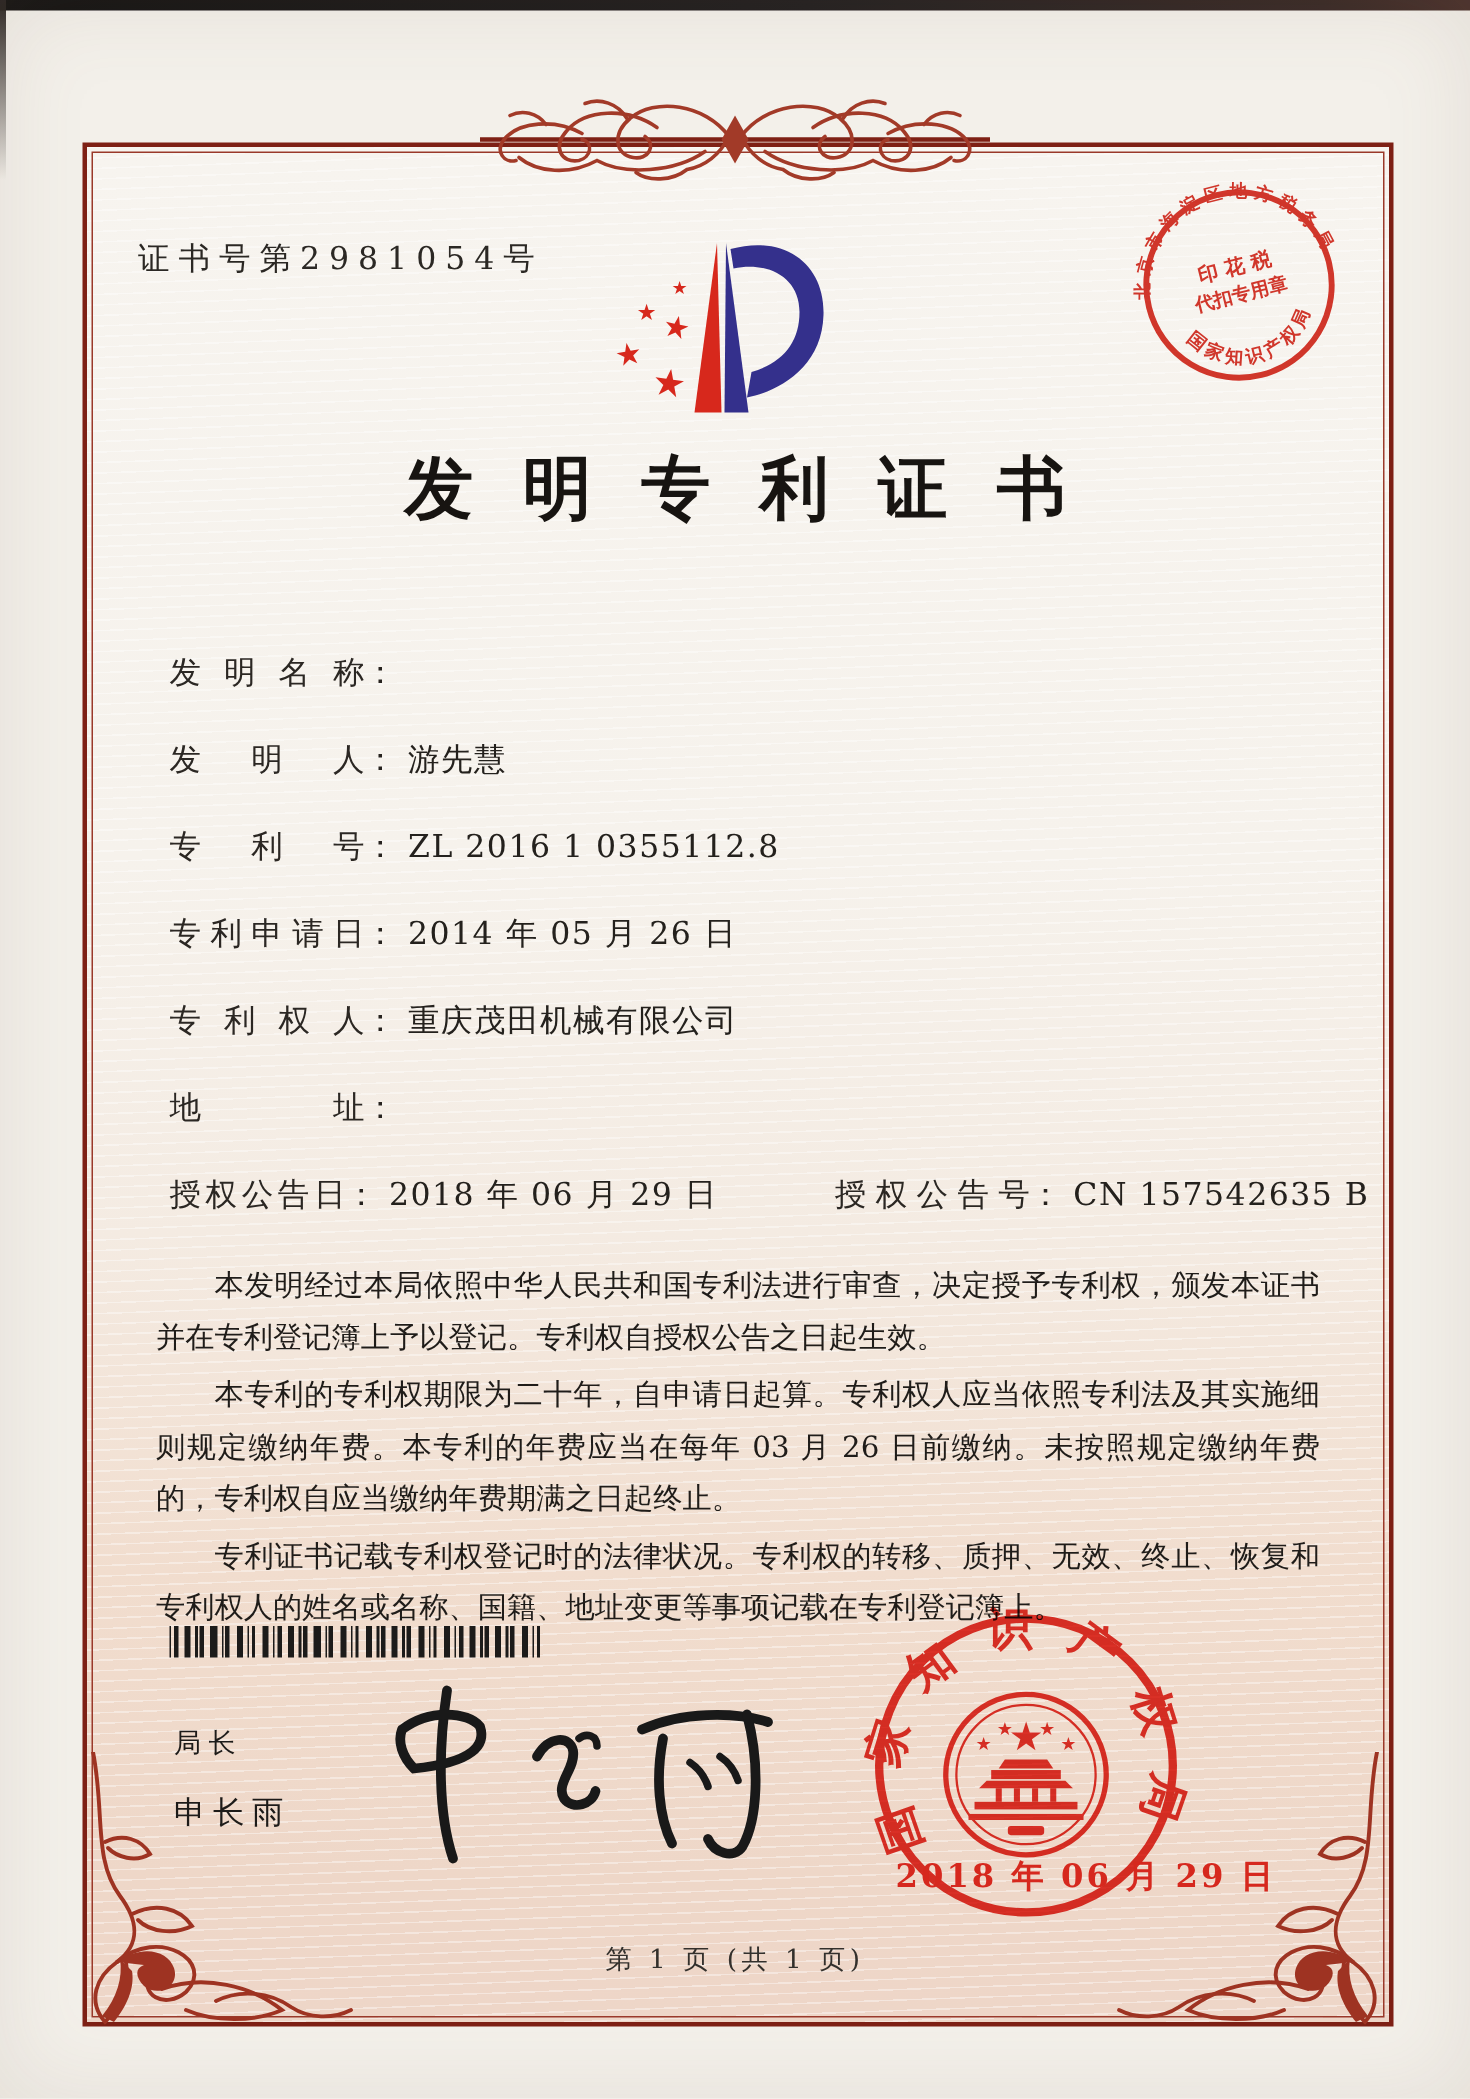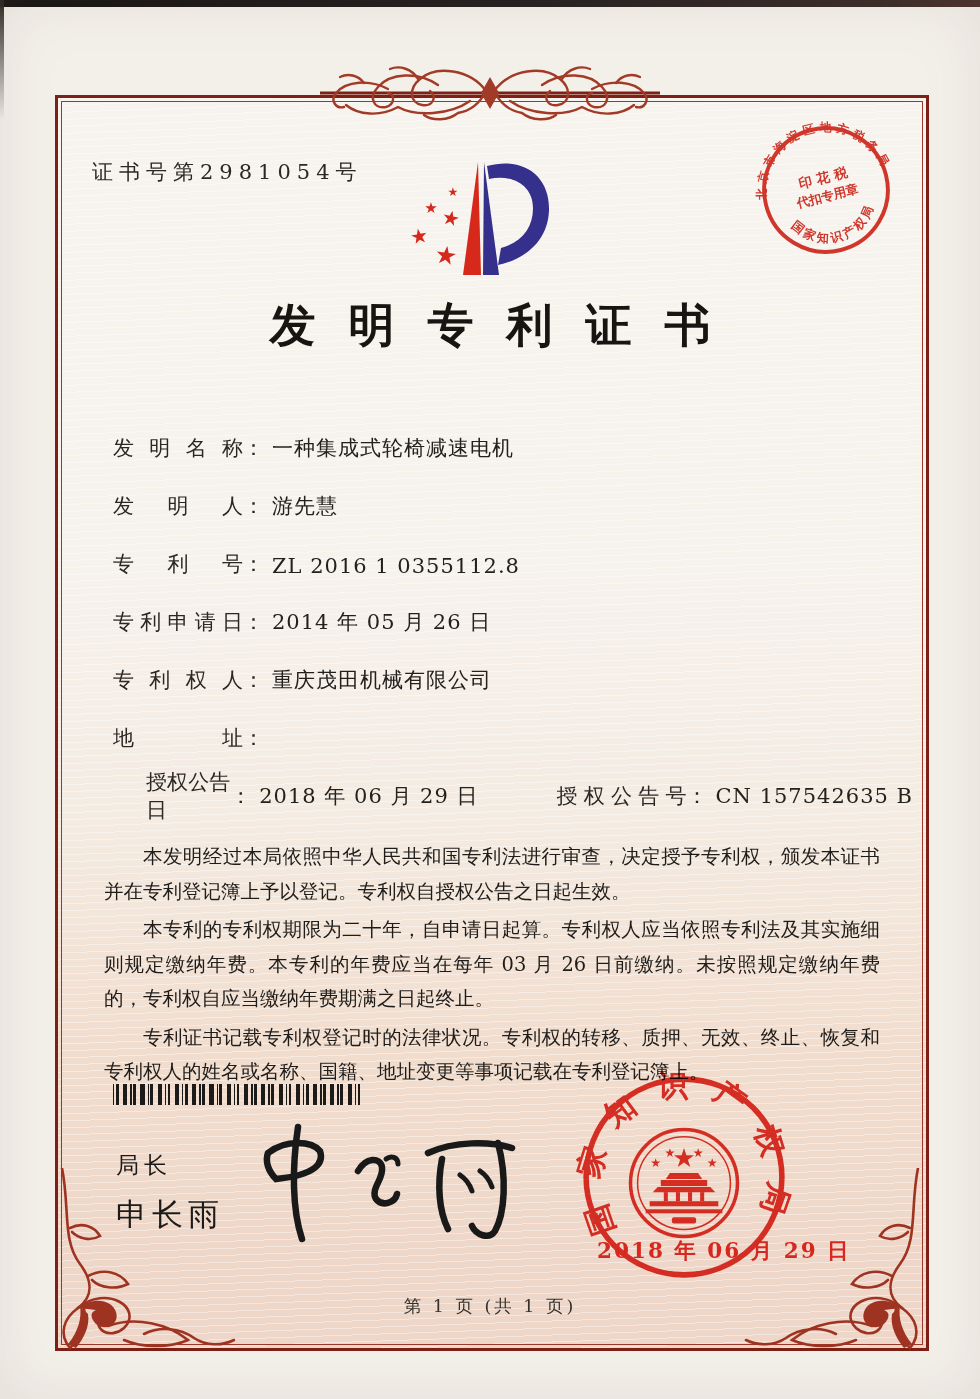--- a/index.html
+++ b/index.html
@@ -34,38 +34,38 @@
 
   .cert-no{position:absolute;left:92px;top:158px;font-size:21px;letter-spacing:6px;color:#2b2824;}
 
   .logo{position:absolute;left:400px;top:148px;width:190px;height:145px;}
 
   .title{position:absolute;left:0;top:295px;width:100%;text-align:center;
     font-size:46px;font-weight:700;letter-spacing:33px;padding-left:33px;box-sizing:border-box;
     color:#171411;}
 
   .fields{position:absolute;left:113px;top:434px;width:800px;font-size:21px;}
-  .frow{display:flex;align-items:flex-end;margin-bottom:30px;height:28px;}
+  .frow{display:flex;align-items:center;margin-bottom:30px;height:28px;}
   .flabel{display:inline-block;width:130px;text-align:justify;text-align-last:justify;color:#2b2723;}
   .fcolon{margin-right:8px;}
   .fvalue{letter-spacing:1px;color:#24211d;white-space:nowrap;}
-  .grant-row{display:flex;align-items:center;height:28px;margin-left:33px;}
+  .grant-row{display:flex;align-items:center;height:28px;}
   .grant-no{margin-left:78px;display:flex;align-items:baseline;}
 
   .body-text{position:absolute;left:100px;top:836px;width:784px;
     font-size:19.5px;line-height:34.5px;text-align:justify;color:#1f1c19;}
   .body-text p{margin:4px;text-indent:2em;}
 
   .barcode{position:absolute;left:113px;top:1084px;width:252px;height:21px;
     display:flex;align-items:stretch;}
   .barcode span{display:block;height:100%;background:#1c1b1a;}
 
-  .sig-title{position:absolute;left:116px;top:1150px;font-size:23px;letter-spacing:5px;
+  .sig-title{position:absolute;left:116px;top:1150px;font-size:18px;letter-spacing:5px;
     font-family:Liberation Serif, serif;font-weight:500;color:#1d1b19;}
-  .sig-name{position:absolute;left:116px;top:1194px;font-size:31px;letter-spacing:5px;
+  .sig-name{position:absolute;left:116px;top:1194px;font-size:21px;letter-spacing:5px;
     font-family:"DejaVu Sans","Liberation Sans",sans-serif;font-weight:500;color:#1d1b19;}
   .autograph{position:absolute;left:252px;top:1116px;width:270px;height:132px;}
 
   .tax-stamp{position:absolute;left:752px;top:116px;width:148px;height:148px;
     transform:rotate(-14deg);opacity:.92;mix-blend-mode:multiply;}
   .main-seal{position:absolute;left:573px;top:1066px;width:222px;height:222px;
     opacity:.93;mix-blend-mode:multiply;}
   .seal-date{position:absolute;left:597px;top:1236px;font-size:21.5px;letter-spacing:2px;
     color:#d6281e;font-weight:600;z-index:5;}
 
@@ -155,21 +155,20 @@
   <polygon points="84,14 99,127 83,127" fill="#34308c"></polygon>
   <path d="M87,18 C123,8 150,28 149,62 C148,97 119,113 98,117 L101,100 C122,94 133,80 133,60 C133,37 112,26 89,31 Z" fill="#34308c"></path>
 </svg>
 
 <div class="title">发明专利证书</div>
 
 <div class="fields">
   <div class="frow">
     <span class="flabel">发明名称</span>
       <span class="fcolon">：</span>
-    <span class="fvalue">一种集成式轮椅减速电机</span>
   </div>
   <div class="frow">
     <span class="flabel">发明人</span>
       <span class="fcolon">：</span>
     <span class="fvalue">游先慧</span>
   </div>
   <div class="frow">
     <span class="flabel">专利号</span>
       <span class="fcolon">：</span>
     <span class="fvalue">ZL 2016 1 0355112.8</span>

